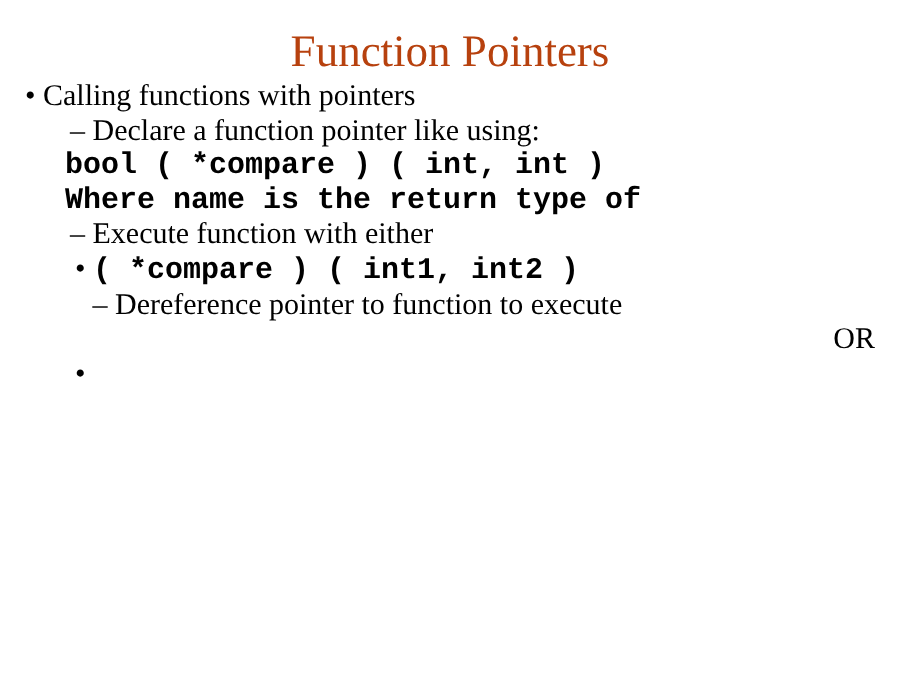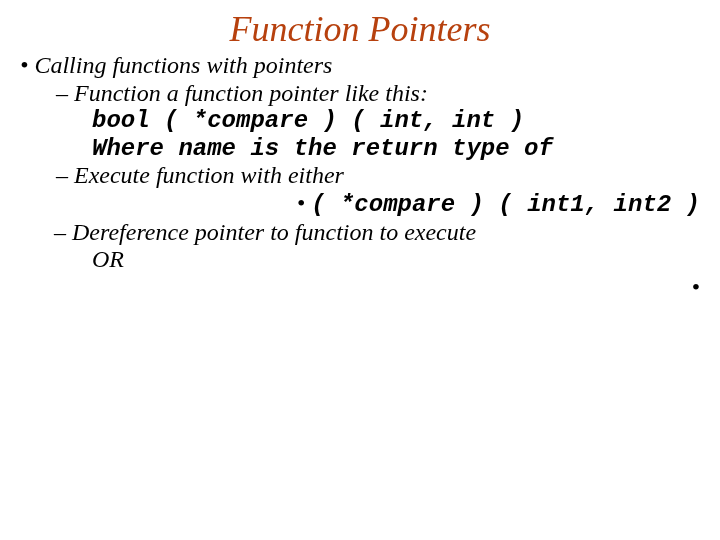--- a/index.html
+++ b/index.html
@@ -9,58 +9,57 @@
     height: 540px;
     background: #ffffff;
     font-family: "Times New Roman", Times, serif;
     color: #000000;
   }
   .slide {
     width: 720px;
     height: 540px;
     position: relative;
     box-sizing: border-box;
-    padding: 8px 20px 0 20px;
-    font-style: italic;
+    padding: 20px 20px 0 20px;
   }
   .title {
     text-align: center;
     font-size: 36px;
     color: #b7410e;
     margin: 0 0 2px 0;
     font-weight: normal;
   }
   .body {
     font-size: 24px;
     line-height: 1.15;
   }
   .lvl1 { margin-left: 18px; text-indent: -18px; }
   .lvl2 { margin-left: 54px; text-indent: -18px; }
-  .lvl3code { margin-left: 72px; }
+  .lvl3code { margin-left: 32px; }
   .lvl3codecont { margin-left: 90px; text-indent: -18px; }
-  .lvl3bul { margin-left: 68px; text-indent: -14px; text-align: right; }
-  .lvl4 { margin-left: 52px; text-indent: -18px; }
-  .or { margin-left: 72px; }
+  .lvl3bul { margin-left: 54px; text-indent: -14px; }
+  .lvl4 { margin-left: 72px; text-indent: -18px; }
+  .or { margin-left: 72px; text-align: right; }
   .mono {
     font-family: "Courier New", Courier, monospace;
     font-weight: bold;
   }
   .bullet-dot::before { content: "• "; }
   .bullet-dash::before { content: "– "; }
 </style>
 </head>
 <body>
 
 <div class="slide">
   <h1 class="title">Function Pointers</h1>
   <div class="body">
 
     <div class="lvl1 bullet-dot">Calling functions with pointers</div>
 
-    <div class="lvl2 bullet-dash">Function a function pointer like this:</div>
+    <div class="lvl2 bullet-dash">Declare a function pointer like using:</div>
 
     <div class="lvl3code mono">bool ( *compare ) ( int, int )</div>
     <div class="lvl3code mono">Where name is the return type of</div>
 
     <div class="lvl2 bullet-dash">Execute function with either</div>
 
     <div class="lvl3bul"><span class="bullet-dot"></span><span class="mono">( *compare ) ( int1, int2 )</span></div>
 
     <div class="lvl4 bullet-dash">Dereference pointer to function to execute</div>
 

